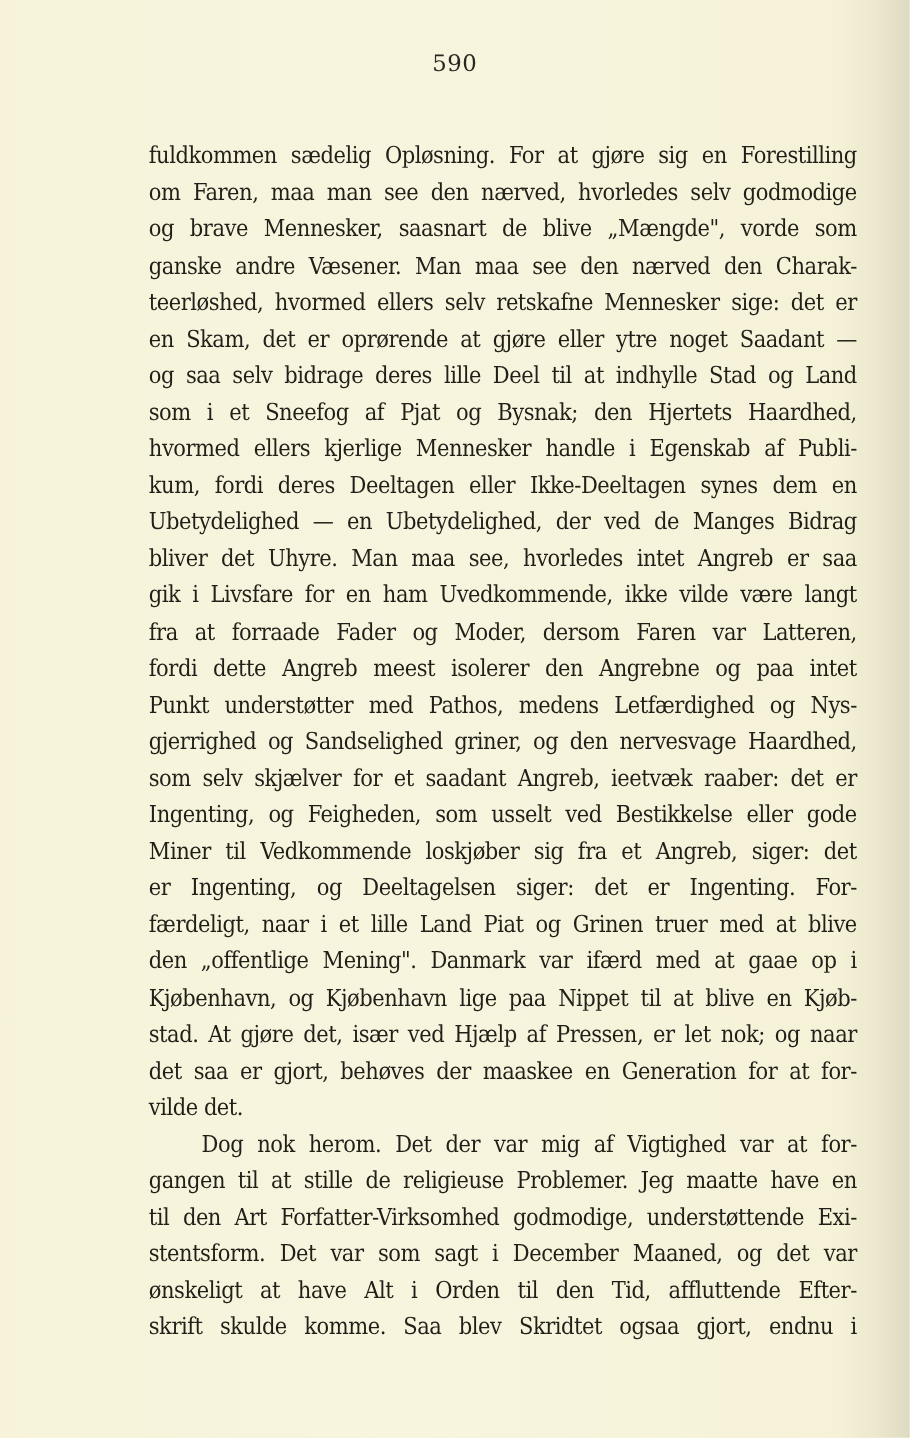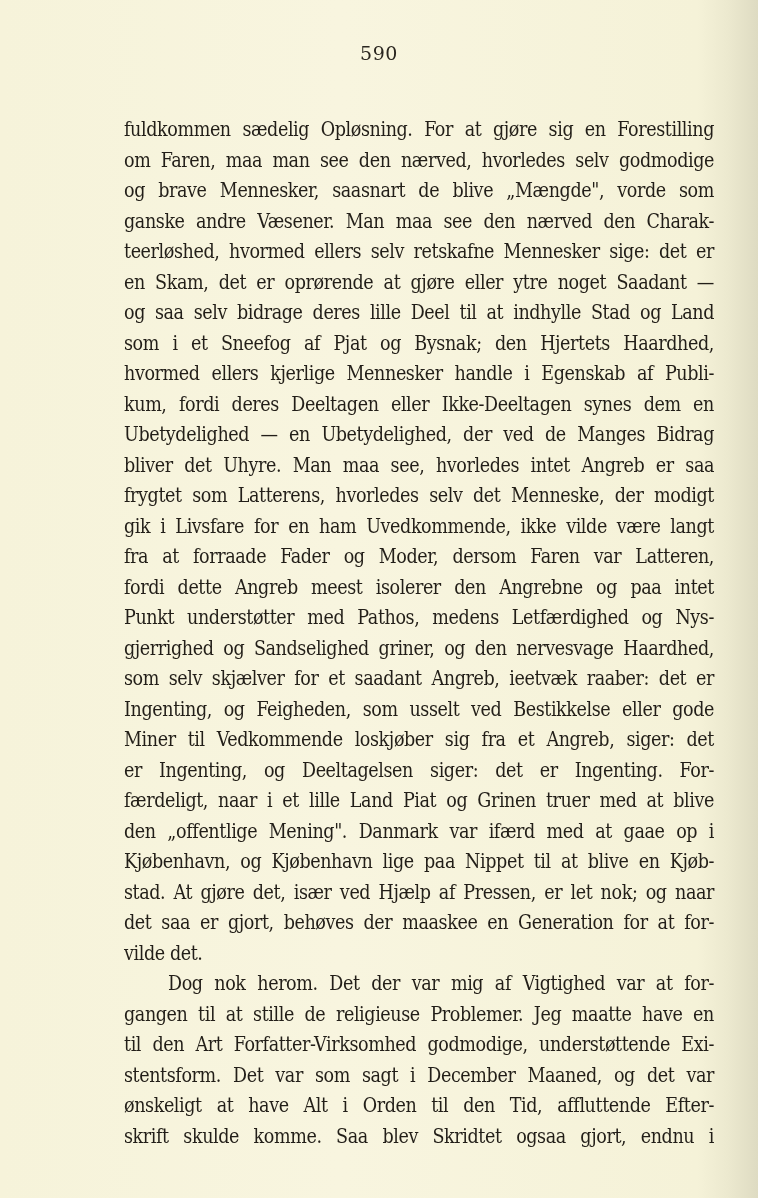--- a/index.html
+++ b/index.html
@@ -71,21 +71,20 @@
       <span class="line">og brave Mennesker, saasnart de blive „Mængde", vorde som</span>
       <span class="line">ganske andre Væsener. Man maa see den nærved den Charak-</span>
       <span class="line">teerløshed, hvormed ellers selv retskafne Mennesker sige: det er</span>
       <span class="line">en Skam, det er oprørende at gjøre eller ytre noget Saadant —</span>
       <span class="line">og saa selv bidrage deres lille Deel til at indhylle Stad og Land</span>
       <span class="line">som i et Sneefog af Pjat og Bysnak; den Hjertets Haardhed,</span>
       <span class="line">hvormed ellers kjerlige Mennesker handle i Egenskab af Publi-</span>
       <span class="line">kum, fordi deres Deeltagen eller Ikke-Deeltagen synes dem en</span>
       <span class="line">Ubetydelighed — en Ubetydelighed, der ved de Manges Bidrag</span>
       <span class="line">bliver det Uhyre. Man maa see, hvorledes intet Angreb er saa</span>
-      <span class="line">frygtet som Latterens, hvorledes selv det Menneske, der modigt</span>
       <span class="line">gik i Livsfare for en ham Uvedkommende, ikke vilde være langt</span>
       <span class="line">fra at forraade Fader og Moder, dersom Faren var Latteren,</span>
       <span class="line">fordi dette Angreb meest isolerer den Angrebne og paa intet</span>
       <span class="line">Punkt understøtter med Pathos, medens Letfærdighed og Nys-</span>
       <span class="line">gjerrighed og Sandselighed griner, og den nervesvage Haardhed,</span>
       <span class="line">som selv skjælver for et saadant Angreb, ieetvæk raaber: det er</span>
       <span class="line">Ingenting, og Feigheden, som usselt ved Bestikkelse eller gode</span>
       <span class="line">Miner til Vedkommende loskjøber sig fra et Angreb, siger: det</span>
       <span class="line">er Ingenting, og Deeltagelsen siger: det er Ingenting. For-</span>
       <span class="line">færdeligt, naar i et lille Land Piat og Grinen truer med at blive</span>

